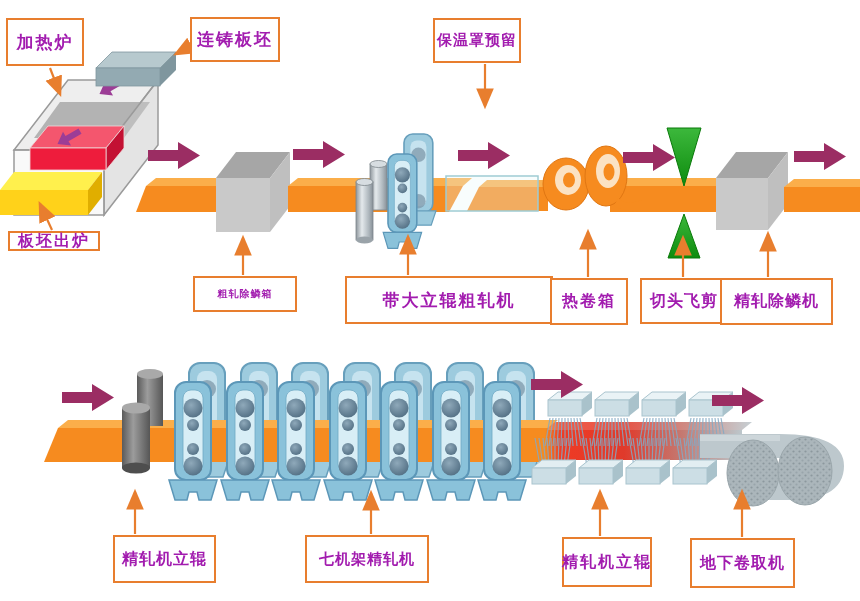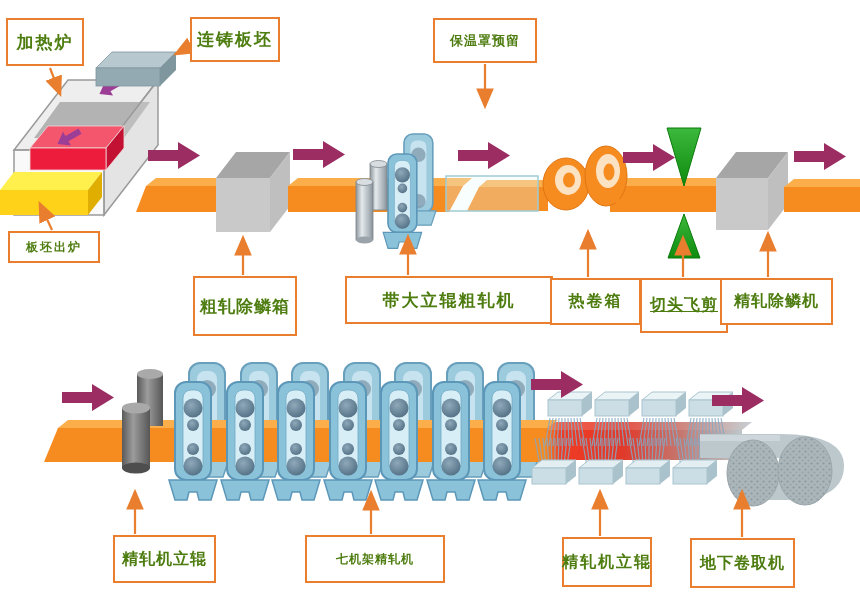--- a/index.html
+++ b/index.html
@@ -4,21 +4,21 @@
 <style>
   html,body{margin:0;padding:0;background:#ffffff;}
   #canvas{position:relative;width:860px;height:601px;background:#ffffff;overflow:hidden;
           font-family:"DejaVu Sans","Liberation Sans",sans-serif;}
   #scene{position:absolute;left:0;top:0;}
   .label-box{
     position:absolute;
     box-sizing:border-box;
     background:#ffffff;
     border:2px solid #E87E2E;
-    color:#4d7c0f;
+    color:#a21caf;
     display:flex;align-items:center;justify-content:center;
     font-size:17px;font-weight:bold;letter-spacing:2px;
     white-space:nowrap;
     z-index:5;
   }
 </style>
 </head>
 <body>
 
 <div id="canvas">
@@ -271,25 +271,25 @@
     <line x1="768" y1="277" x2="768" y2="234" marker-end="url(#ah)"></line>
     <line x1="135" y1="534" x2="135" y2="492" marker-end="url(#ah)"></line>
     <line x1="371" y1="534" x2="371" y2="493" marker-end="url(#ah)"></line>
     <line x1="600" y1="536" x2="600" y2="492" marker-end="url(#ah)"></line>
     <line x1="742" y1="537" x2="742" y2="492" marker-end="url(#ah)"></line>
   </g>
 </svg>
 
 <div class="label-box" style="left:6px;top:18px;width:78px;height:48px;">加热炉</div>
 <div class="label-box" style="left:190px;top:17px;width:90px;height:45px;text-align:center;">连铸板坯</div>
-<div class="label-box" style="left:8px;top:231px;width:92px;height:32px;font-size:12px;">板坯出炉</div>
-<div class="label-box" style="left:433px;top:18px;width:104px;height:45px;font-size:13px;letter-spacing:1px;">保温罩预留</div>
-<div class="label-box" style="left:193px;top:276px;width:104px;height:60px;font-size:17px;letter-spacing:1px;">粗轧除鳞箱</div>
+<div class="label-box" style="left:8px;top:231px;width:92px;height:20px;font-size:16px;">板坯出炉</div>
+<div class="label-box" style="left:433px;top:18px;width:88px;height:45px;font-size:15px;letter-spacing:1px;">保温罩预留</div>
+<div class="label-box" style="left:193px;top:276px;width:104px;height:36px;font-size:10px;letter-spacing:1px;">粗轧除鳞箱</div>
 <div class="label-box" style="left:345px;top:276px;width:208px;height:48px;">带大立辊粗轧机</div>
-<div class="label-box" style="left:550px;top:278px;width:91px;height:47px;font-size:16px;">热卷箱</div>
-<div class="label-box" style="left:640px;top:278px;width:88px;height:55px;font-size:16px;letter-spacing:1px;text-decoration:underline;">切头飞剪</div>
+<div class="label-box" style="left:550px;top:278px;width:78px;height:47px;font-size:16px;">热卷箱</div>
+<div class="label-box" style="left:640px;top:278px;width:88px;height:46px;font-size:16px;letter-spacing:1px;">切头飞剪</div>
 <div class="label-box" style="left:720px;top:278px;width:113px;height:47px;font-size:16px;letter-spacing:1px;">精轧除鳞机</div>
 <div class="label-box" style="left:82px;top:535px;width:103px;height:48px;font-size:16px;letter-spacing:1px;margin-left:31px;">精轧机立辊</div>
-<div class="label-box" style="left:305px;top:535px;width:140px;height:48px;font-size:12px;letter-spacing:1px;">七机架精轧机</div>
+<div class="label-box" style="left:305px;top:535px;width:124px;height:48px;font-size:15px;letter-spacing:1px;">七机架精轧机</div>
 <div class="label-box" style="left:562px;top:537px;width:90px;height:50px;font-size:16px;">精轧机立辊</div>
 <div class="label-box" style="left:690px;top:538px;width:105px;height:50px;font-size:16px;letter-spacing:1px;">地下卷取机</div>
 
 </div>
 
 </body></html>

